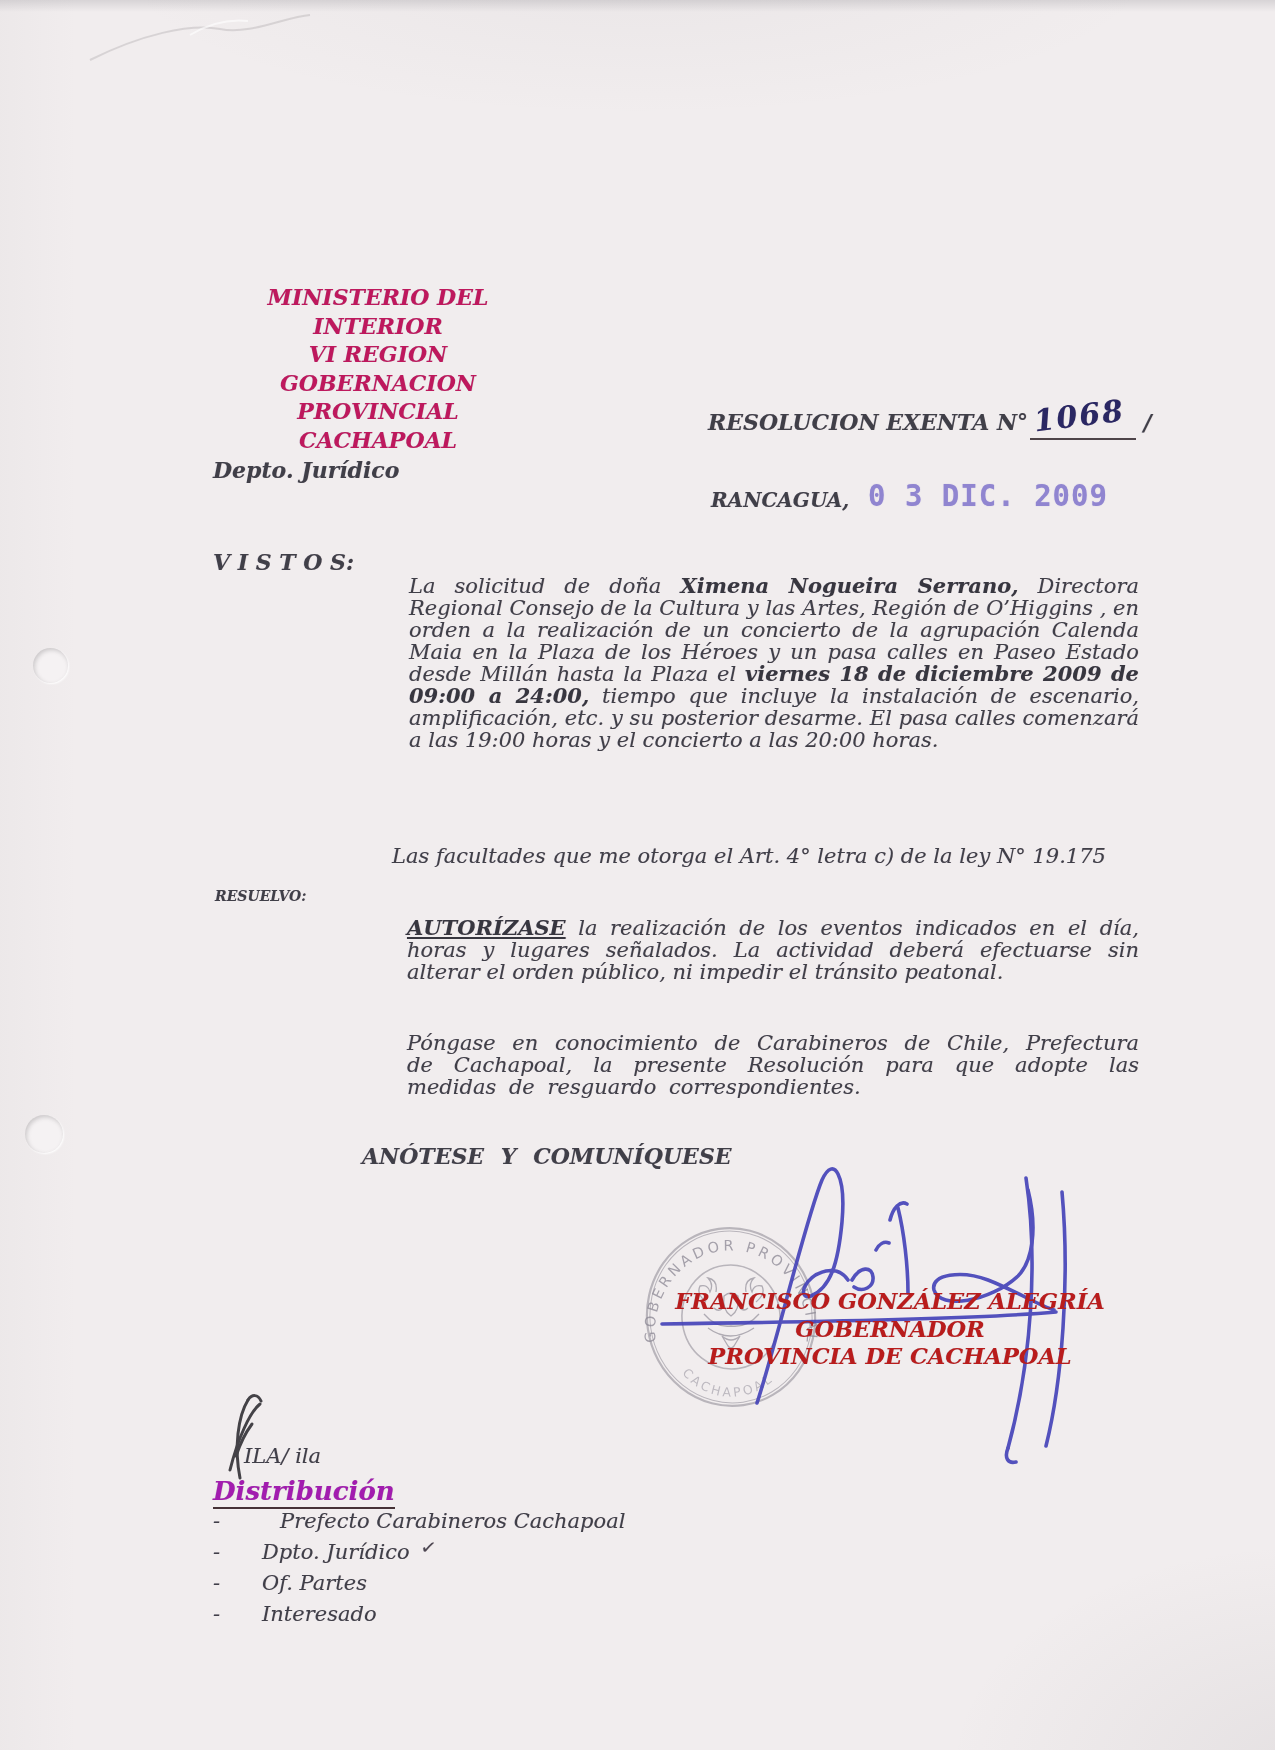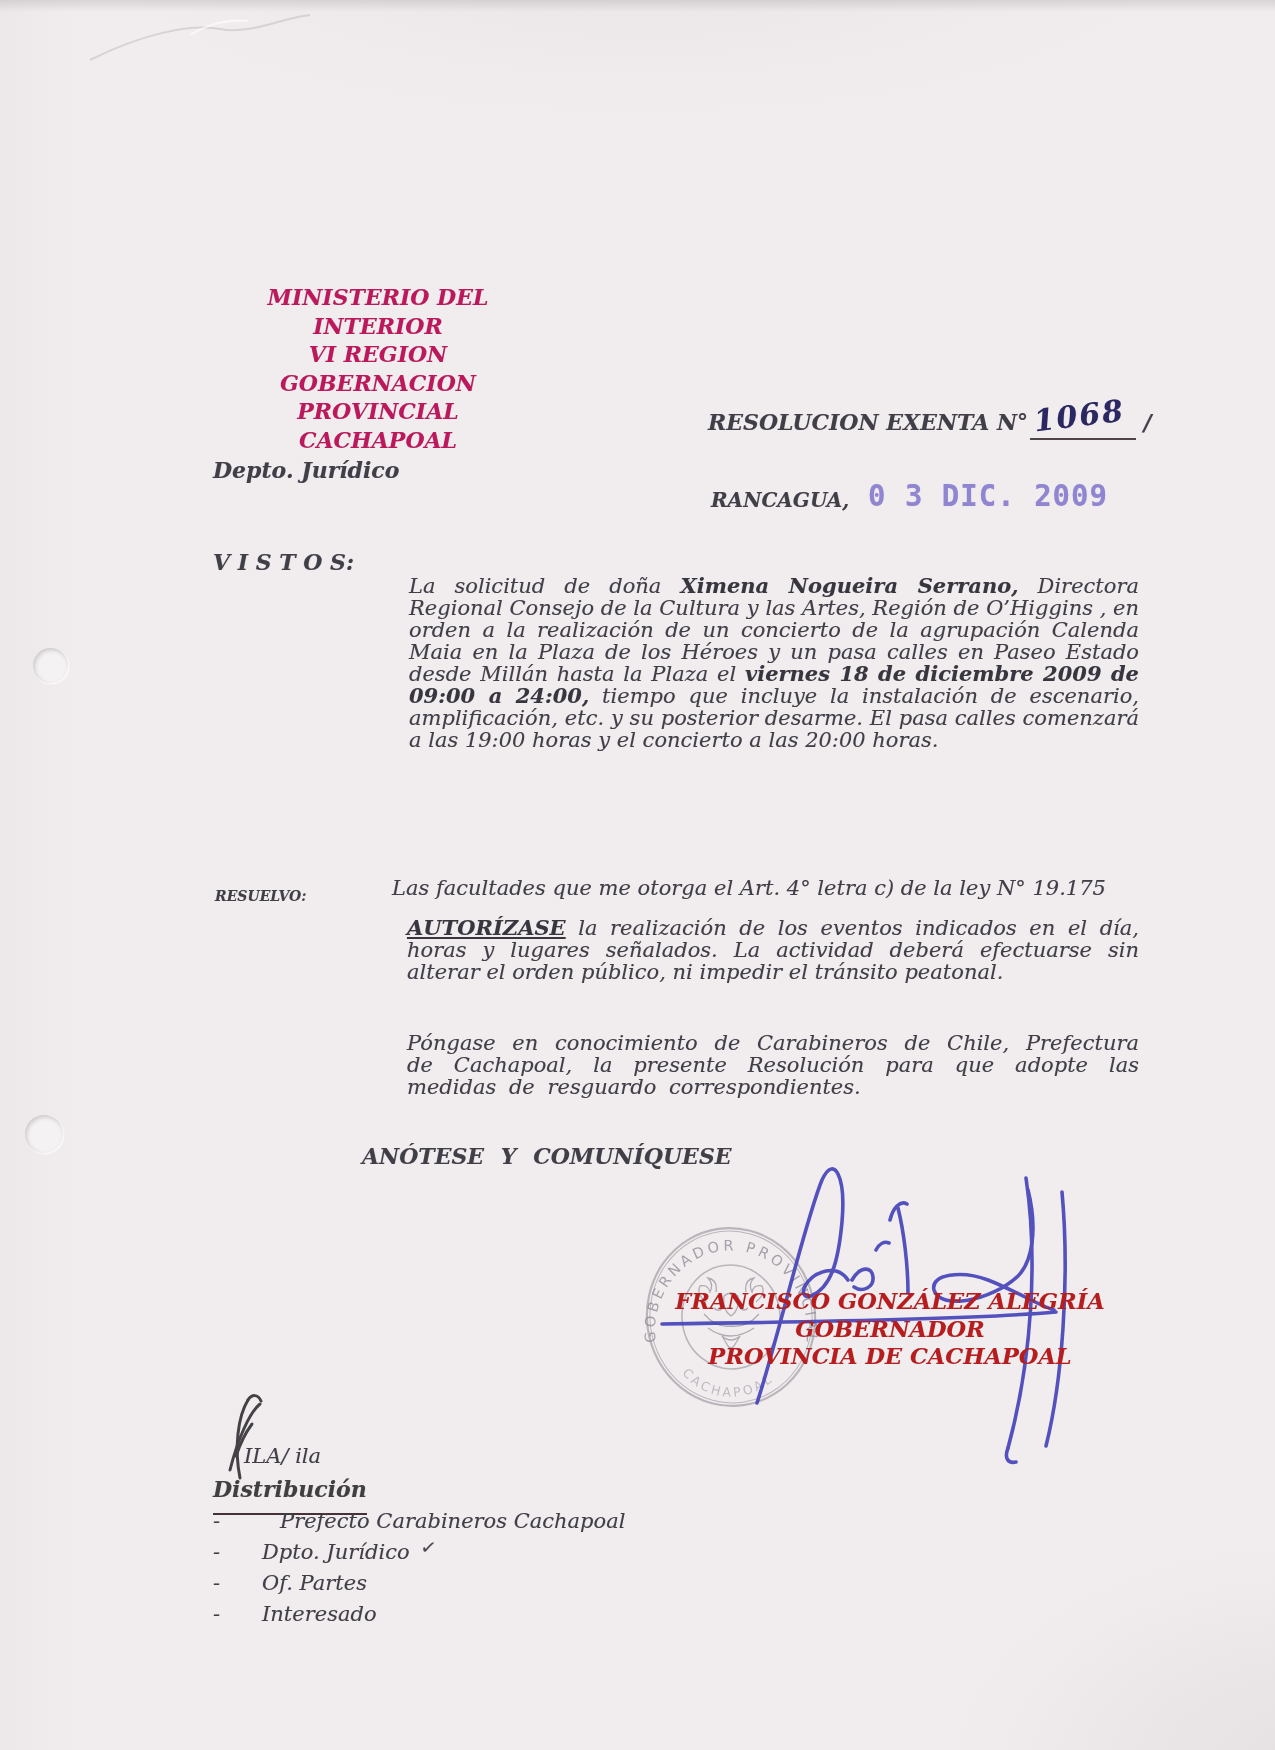--- a/index.html
+++ b/index.html
@@ -31,31 +31,31 @@
     color:#2a2763;transform:rotate(-7deg) translateY(-4px);font-style:italic;}
   .res-slash{margin-left:8px;}
   .depto{left:213px;top:457px;font-style:italic;font-weight:bold;font-size:22px;}
   .rancagua{left:711px;top:488px;font-style:italic;font-weight:bold;font-size:20px;}
   .datestamp{left:868px;top:479px;font-family:"DejaVu Sans Mono","Liberation Mono",monospace;
     font-size:29px;font-weight:bold;letter-spacing:1px;color:#867acd;opacity:.9;
     text-shadow:0 0 1px rgba(134,122,205,.55);transform:scaleY(1.04);}
   .vistos-h{left:213px;top:549px;font-style:italic;font-weight:bold;font-size:22px;}
   .body-par{font-style:italic;font-size:21px;line-height:22px;text-align:justify;margin-left:44px;}
   .vistos-p{left:365px;top:575px;width:730px;}
-  .facultades{left:392px;top:876px;font-style:italic;font-size:21px;white-space:nowrap;}
+  .facultades{left:392px;top:844px;font-style:italic;font-size:21px;white-space:nowrap;}
   .resuelvo-h{left:215px;top:888px;font-style:italic;font-weight:bold;font-size:14px;}
   .res-p1{left:363px;top:917px;width:732px;}
   .res-p2{left:363px;top:1032px;width:732px;word-spacing:6px;}
   .closing{left:362px;top:1143px;font-style:italic;font-weight:bold;font-size:22px;word-spacing:9px;}
   .u{text-decoration:underline;}
   .sig-block{left:655px;top:1288px;width:470px;text-align:center;font-style:italic;font-weight:bold;
     font-size:22.5px;line-height:27.5px;color:#b91c1c;}
   .initials{left:228px;top:1444px;font-style:italic;font-size:21px;margin-left:16px;}
-  .dist-h{left:213px;top:1476px;font-style:italic;font-weight:bold;font-size:22px;
-    border-bottom:2.5px solid #453136;padding-bottom:11px;color:#404040;}
+  .dist-h{left:213px;top:1476px;font-style:italic;font-weight:bold;font-size:26px;
+    border-bottom:2.5px solid #453136;padding-bottom:1px;color:#a21caf;}
   .dist-list{left:213px;top:1509px;width:520px;font-style:italic;font-size:21px;}
   .dist-row{display:flex;height:31px;align-items:flex-start;}
   .dist-dash{width:49px;}
   .dist-row.indent1 .dist-text{padding-left:18px;}
   .check{display:inline-block;margin-left:10px;color:#4c4650;font-style:normal;
     transform:rotate(8deg) translateY(-4px);font-size:19px;}
   .hole{position:absolute;border-radius:50%;background:#f5f2f3;
     box-shadow:inset 1.5px 2px 4px rgba(95,90,95,.28), 1px 1px 2px rgba(255,255,255,.9);}
   .hole1{left:33px;top:648px;width:35px;height:35px;}
   .hole2{left:25px;top:1115px;width:38px;height:38px;}

